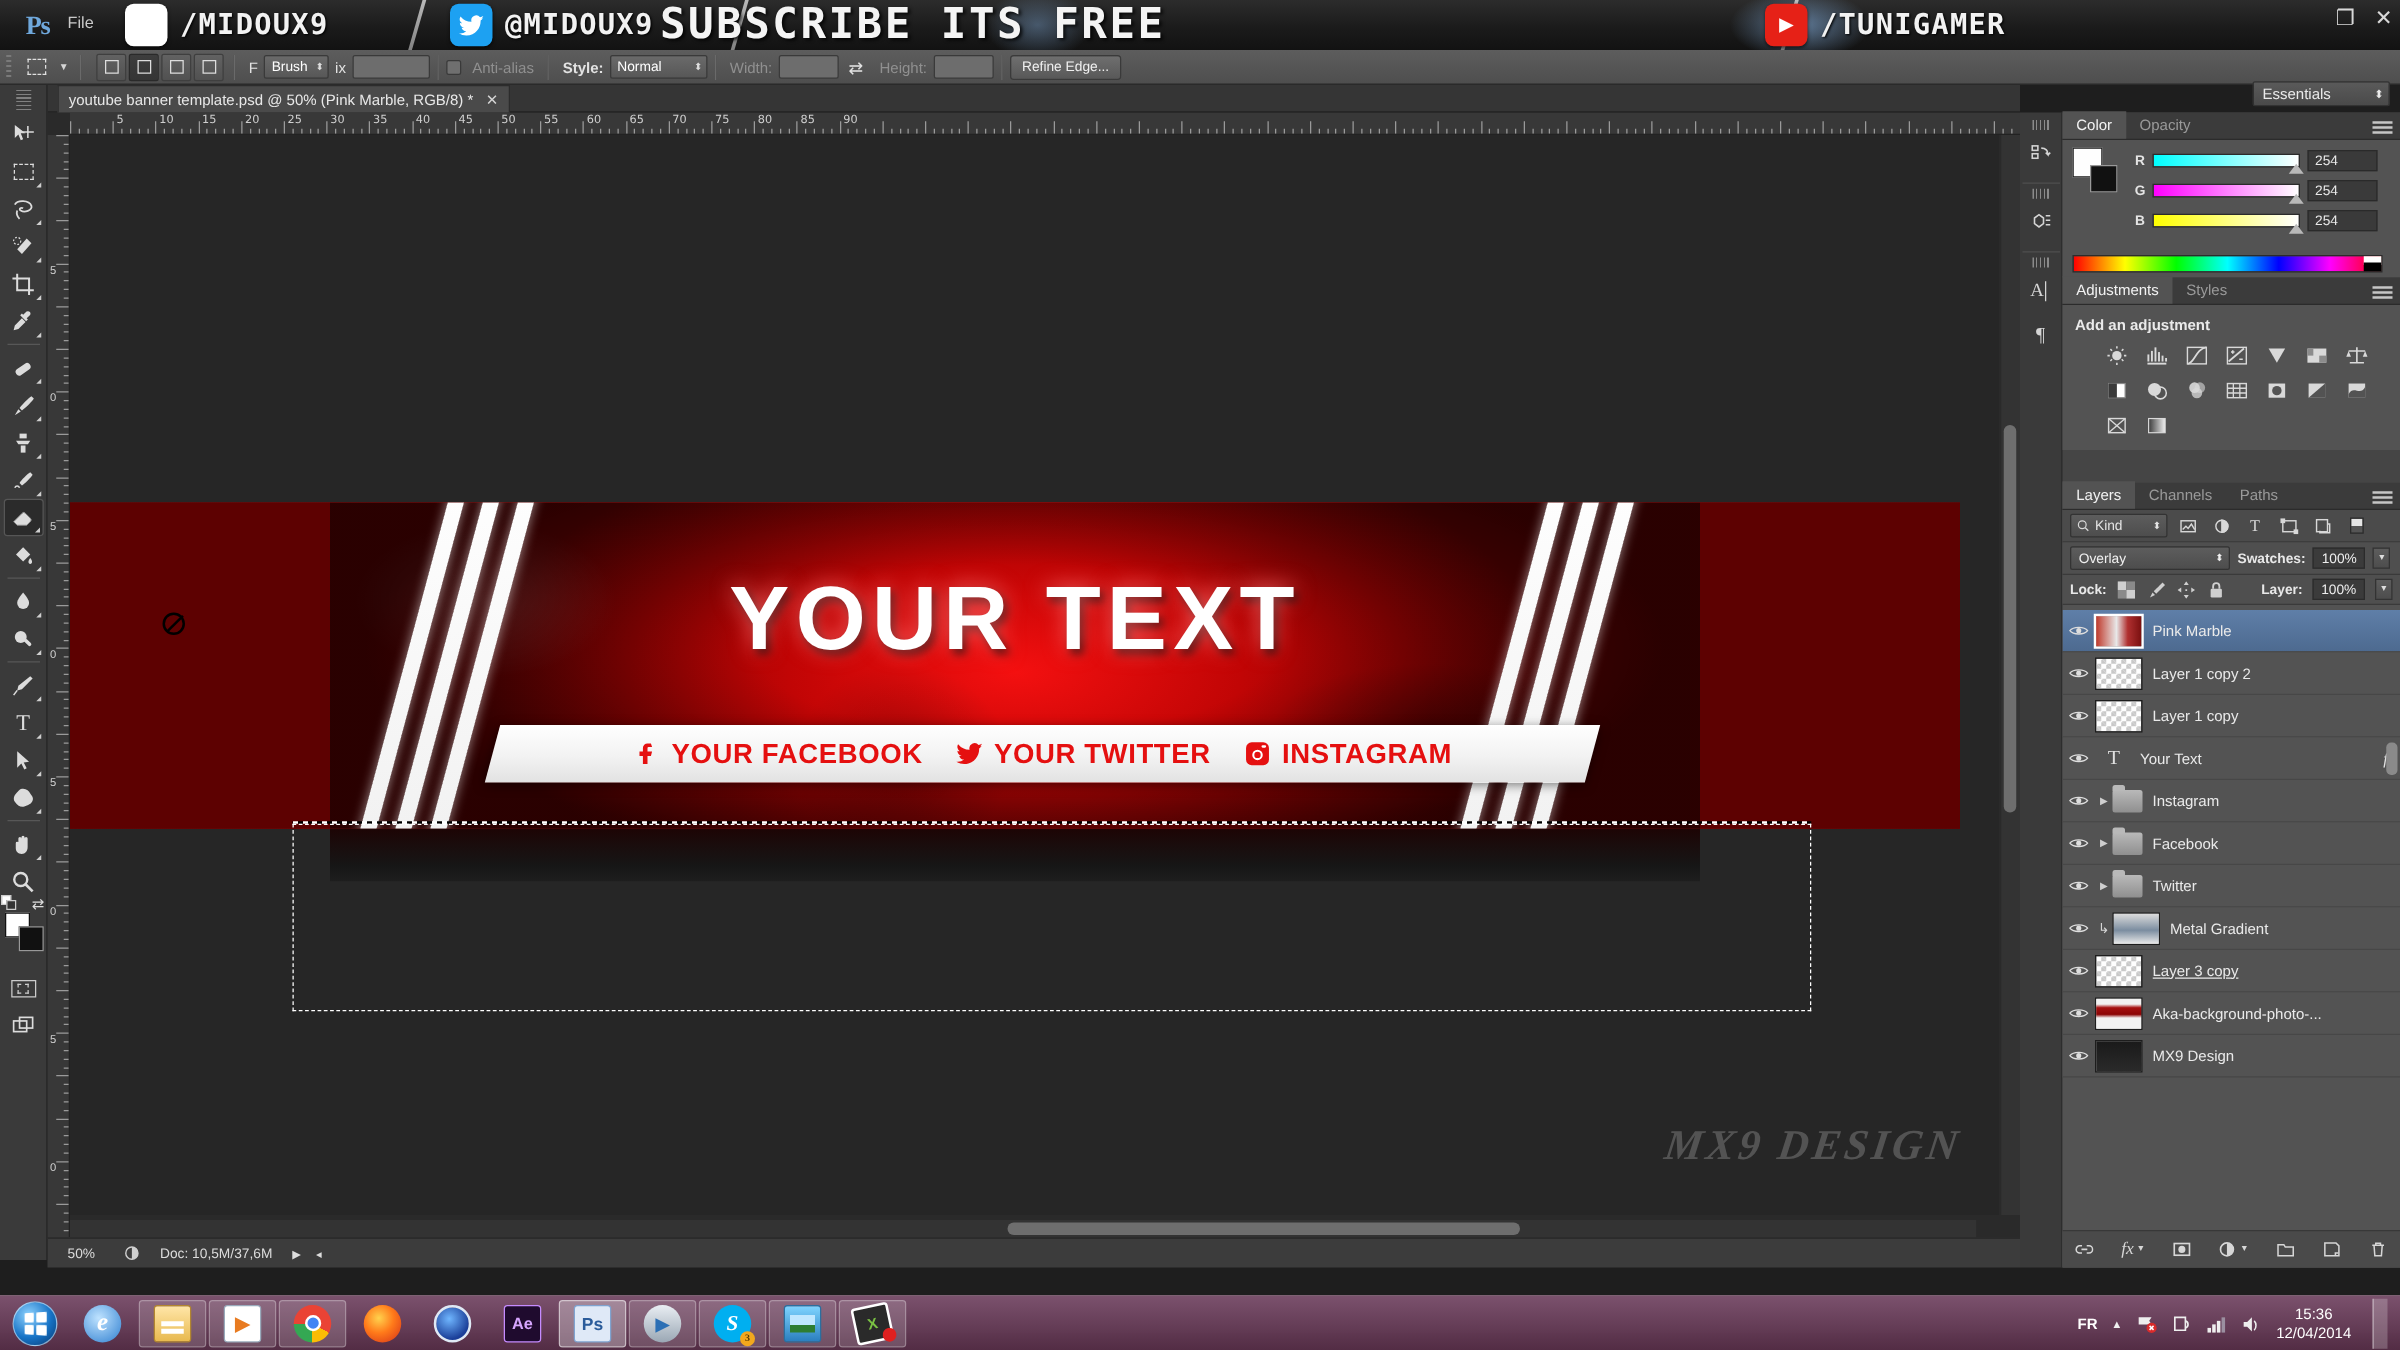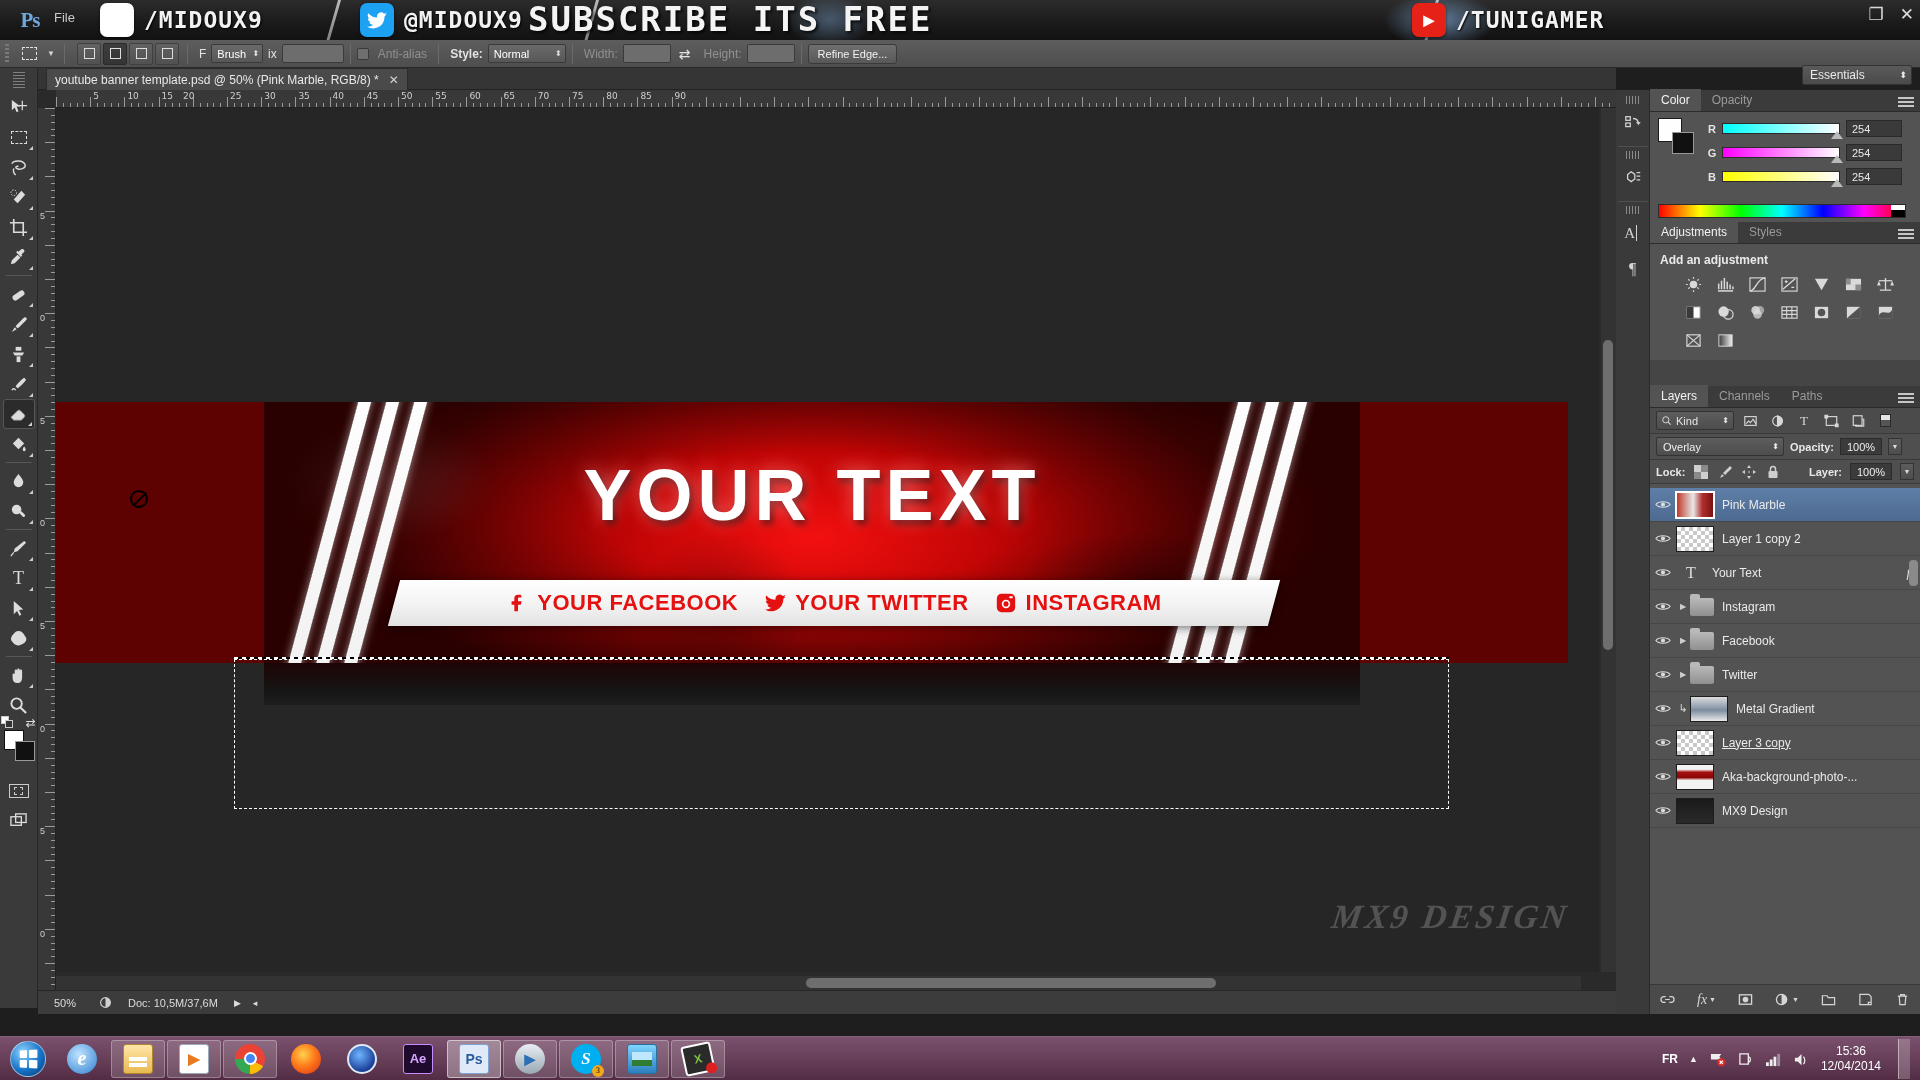--- a/index.html
+++ b/index.html
@@ -791,21 +791,21 @@
         <div class="rtick" style="left:1518.5px;height:4px;"></div>
         <div class="rtick" style="left:1525.3px;height:4px;"></div>
         <div class="rtick" style="left:1532.2px;height:4px;"></div>
         <div class="rtick" style="left:1539.0px;height:10px;"></div>
         <div class="rtick" style="left:1545.8px;height:4px;"></div>
         <div class="rtick" style="left:1552.7px;height:4px;"></div>
         <div class="rtick" style="left:1559.5px;height:4px;"></div>
         <div class="rnum" style="left:37.2px;">5</div>
         <div class="rnum" style="left:71.4px;">10</div>
         <div class="rnum" style="left:105.60000000000001px;">15</div>
-        <div class="rnum" style="left:127px;">20</div>
+        <div class="rnum" style="left:140px;">20</div>
         <div class="rnum" style="left:174px;">25</div>
         <div class="rnum" style="left:208.20000000000002px;">30</div>
         <div class="rnum" style="left:242.40000000000003px;">35</div>
         <div class="rnum" style="left:276.6px;">40</div>
         <div class="rnum" style="left:310.8px;">45</div>
         <div class="rnum" style="left:345px;">50</div>
         <div class="rnum" style="left:379.20000000000005px;">55</div>
         <div class="rnum" style="left:413.40000000000003px;">60</div>
         <div class="rnum" style="left:447.6px;">65</div>
         <div class="rnum" style="left:481.80000000000007px;">70</div>
@@ -1274,21 +1274,21 @@
               <path d="M12 6h2v8H5v-2"></path>
             </svg>
         </div>
         <div class="kind-ic">
           <div style="width:11px;height:13px;background:linear-gradient(180deg,#e6e6e6 50%,#555 50%);border:1px solid #2b2b2b;"></div>
         </div>
       </div>
 
       <div class="lp-blend">
         <div class="blend-sel">Overlay</div>
-        <div class="lbl">Opacity:</div>
+        <div class="lbl">Swatches:</div>
         <div class="num-field">100%</div>
         <div class="mini-arrow">▼</div>
       </div>
 
       <div class="lp-lock">
         <div class="lbl">Lock:</div>
         <div class="lock-ic">
           <svg viewBox="0 0 14 14">
               <rect x="0" y="0" width="7" height="7" fill="#cfcfcf"></rect>
               <rect x="7" y="7" width="7" height="7" fill="#cfcfcf"></rect>
@@ -1333,20 +1333,30 @@
           </div>
           <div class="layer-row">
             <span class="eye">
               <svg viewBox="0 0 18 12">
                 <path d="M1 6c3-4 13-4 16 0-3 4-13 4-16 0z" fill="none" stroke="#ddd" stroke-width="1.2"></path>
                 <circle cx="9" cy="6" r="2.3" fill="#ddd"></circle>
               </svg>
             </span>
             <span class="thumb"></span>
             <span class="lname">Layer 1 copy 2</span>
+          </div>
+          <div class="layer-row">
+            <span class="eye">
+              <svg viewBox="0 0 18 12">
+                <path d="M1 6c3-4 13-4 16 0-3 4-13 4-16 0z" fill="none" stroke="#ddd" stroke-width="1.2"></path>
+                <circle cx="9" cy="6" r="2.3" fill="#ddd"></circle>
+              </svg>
+            </span>
+            <span class="thumb"></span>
+            <span class="lname">Layer 1 copy</span>
           </div>
           <div class="layer-row">
             <span class="eye">
               <svg viewBox="0 0 18 12">
                 <path d="M1 6c3-4 13-4 16 0-3 4-13 4-16 0z" fill="none" stroke="#ddd" stroke-width="1.2"></path>
                 <circle cx="9" cy="6" r="2.3" fill="#ddd"></circle>
               </svg>
             </span>
             <span class="tg-type">T</span>
             <span class="lname">Your Text</span>

